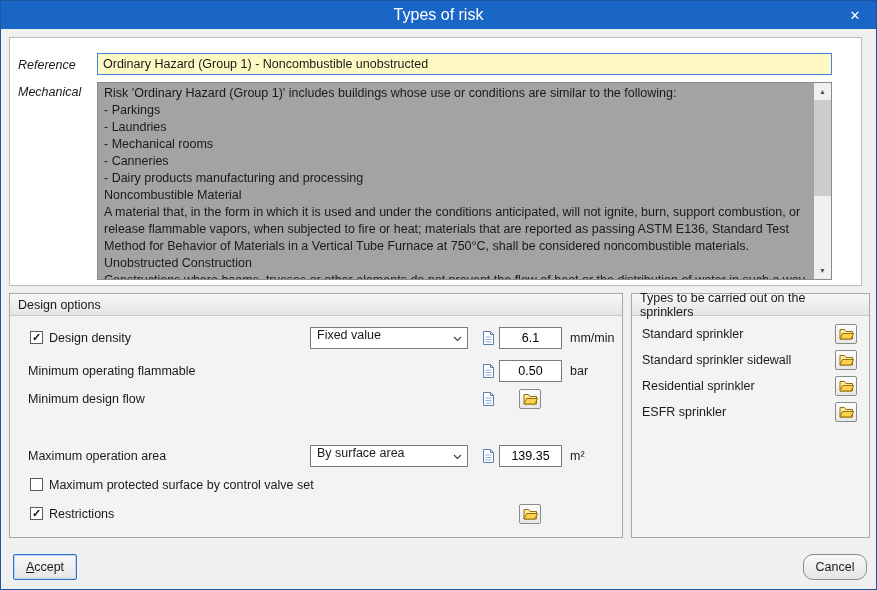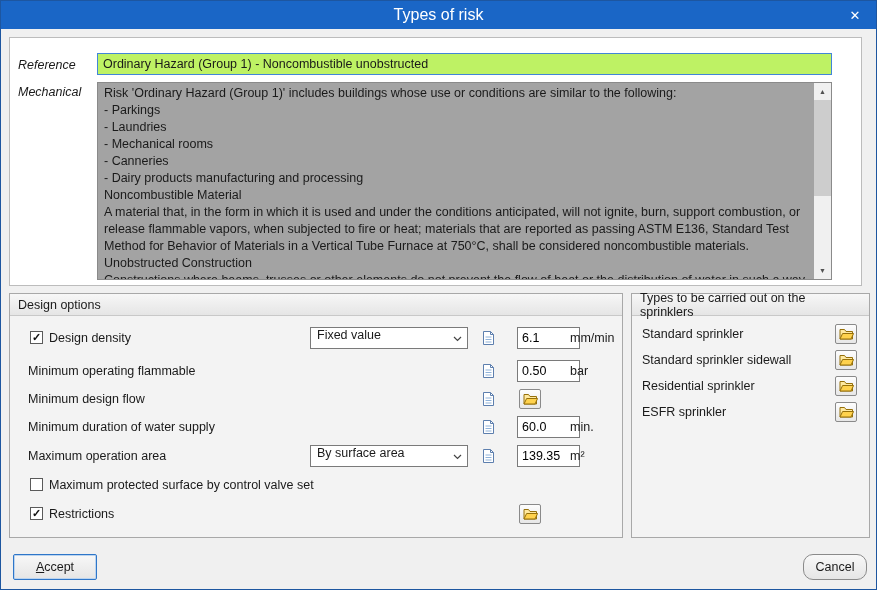--- a/index.html
+++ b/index.html
@@ -8,50 +8,50 @@
 
   .window { position:relative; width:877px; height:590px; background:#f0f0f0; border:1px solid #1d56a0; }
 
   .titlebar { position:absolute; left:0; top:0; right:0; height:28px; background:#1a66c6; display:flex; align-items:center; justify-content:center; }
   .titlebar .title { color:#ffffff; font-size:16px; }
   .close-btn { position:absolute; right:0; top:0; width:42px; height:28px; color:#ffffff; display:flex; align-items:center; justify-content:center; font-size:13px; cursor:pointer; }
 
   .top-panel { position:absolute; left:8px; top:36px; width:853px; height:249px; background:#ffffff; border:1px solid #bcbcbc; }
   .flabel { position:absolute;font-style:italic; }
   .ref-label { left:8px; top:20px; }
-  .ref-input { position:absolute; left:87px; top:15px; width:735px; height:22px; border:1px solid #4285d8; padding:0 5px; font:inherit; color:#1a1a1a; background:#bef264; }
+  .ref-input { position:absolute; left:87px; top:15px; width:735px; height:22px; border:1px solid #4285d8; padding:0 5px; font:inherit; color:#1a1a1a; background:#fef9c3; }
   .desc-label { left:8px; top:47px; }
   .desc-box { position:absolute; left:87px; top:44px; width:735px; height:198px; border:1px solid #8a8a8a; background:#a3a3a3; overflow:hidden; }
   .desc-text { position:absolute; left:0; top:0; right:17px; padding:2px 6px 0 6px; white-space:pre-wrap; line-height:17px; }
   .scrollbar { position:absolute; top:0; right:0; bottom:0; width:17px; background:#f0f0f0; }
   .sb-btn { position:absolute; left:0; width:17px; height:17px; display:flex; align-items:center; justify-content:center; font-size:7px; color:#505050; cursor:pointer; }
   .sb-btn.up { top:0; }
   .sb-btn.down { bottom:0; }
   .sb-thumb { position:absolute; left:0; top:17px; width:17px; height:96px; background:#cdcdcd; cursor:pointer; }
 
   .group { position:absolute; border:1px solid #a8a8a8; background:#f3f3f3; }
   .group-header { height:22px; background:linear-gradient(#f7f7f7,#e5e5e5); border-bottom:1px solid #c8c8c8; display:flex; align-items:center; padding:0 8px; }
   .design { left:8px; top:292px; width:614px; height:245px; }
   .checks { left:630px; top:292px; width:239px; height:245px; }
 
   .row { position:absolute; left:0; right:0; height:22px; }
   .checkbox { position:absolute; top:4px; width:13px; height:13px; border:1px solid #5a5a5a; background:#fff; display:flex; align-items:center; justify-content:center; font-size:11px; font-weight:bold; color:#111; line-height:1; cursor:pointer; }
   .rlabel { position:absolute; top:4px; }
   .dropdown { position:absolute; left:300px; top:0; width:158px; height:22px; background:#fff; border:1px solid #7a7a7a; display:flex; padding:0 20px 0 6px; cursor:pointer; }
   .dd-chevron { position:absolute; right:5px; top:8px; line-height:0; }
   .doc-btn { position:absolute; left:470px; top:3px; width:16px; height:16px; display:flex; align-items:center; justify-content:center; cursor:pointer; line-height:0; }
-  .num-input { position:absolute; left:489px; top:0; width:63px; height:22px; border:1px solid #7a7a7a; text-align:left; padding:0 4px; font:inherit; background:#fff;margin-left:18px; }
+  .num-input { position:absolute; left:489px; top:0; width:63px; height:22px; border:1px solid #7a7a7a; text-align:center; padding:0 4px; font:inherit; background:#fff; }
   .unit { position:absolute; left:560px; top:4px; }
   .open-btn { position:absolute; top:1px; width:22px; height:20px; border:1px solid #8a8a8a; border-radius:2px; background:linear-gradient(#fdfdfd,#e7e7e7); display:flex; align-items:center; justify-content:center; cursor:pointer; line-height:0; }
   .design .open-btn { left:509px; }
   .checks .open-btn { left:203px; }
   .clabel { position:absolute; left:10px; top:4px; }
 
   .btn { position:absolute; top:553px; height:26px; font:inherit; color:#1a1a1a; background:linear-gradient(#f8f8f8,#e5e5e5); border:1px solid #8a8a8a; border-radius:2px; cursor:pointer; }
-  .accept { left:12px; width:84px; border:1px solid #2e76c9; box-shadow:inset 0 0 0 1px #bcd4ee; }
+  .accept { left:12px; width:64px; border:1px solid #2e76c9; box-shadow:inset 0 0 0 1px #bcd4ee; }
   .cancel { left:802px; width:64px;border-radius:10px; }
   .accel { text-decoration:underline; }
 </style>
 </head>
 <body>
 
 <div class="window">
 
   <div class="titlebar">
     <span class="title">Types of risk</span>
@@ -133,34 +133,20 @@
           </svg>
         </span>
       <span class="open-btn">
           <svg width="15" height="12" viewBox="0 0 15 12">
             <path d="M1 1.5 h4.5 l1.5 2 h6.5 v7.5 h-12.5 z" fill="#ffe9a0" stroke="#96700a"></path>
             <path d="M1 11 l2.6-5.5 h11 L12 11 z" fill="#ffd24d" stroke="#96700a"></path>
           </svg>
         </span>
     </div>
 
-    <div class="row" style="top:122px">
-      <span class="rlabel" style="left:18px">Minimum duration of water supply</span>
-      <span class="doc-btn">
-          <svg width="13" height="16" viewBox="0 0 13 16">
-            <path d="M1.5 1.5 h7 l3 3 v10 h-10 z" fill="#fff" stroke="#5d7fae"></path>
-            <path d="M8.5 1.5 v3 h3" fill="none" stroke="#5d7fae"></path>
-            <line x1="3.5" y1="7" x2="9.5" y2="7" stroke="#8fb2d9"></line>
-            <line x1="3.5" y1="9.5" x2="9.5" y2="9.5" stroke="#8fb2d9"></line>
-            <line x1="3.5" y1="12" x2="9.5" y2="12" stroke="#8fb2d9"></line>
-          </svg>
-        </span>
-      <input class="num-input" value="60.0" style="">
-      <span class="unit">min.</span>
-    </div>
 
     <div class="row" style="top:151px">
       <span class="rlabel" style="left:18px">Maximum operation area</span>
       <div class="dropdown">
         <span>By surface area</span>
         <span class="dd-chevron"><svg width="9" height="6" viewBox="0 0 9 6">
               <polyline points="1,1 4.5,4.5 8,1" fill="none" stroke="#444" stroke-width="1.2"></polyline>
             </svg></span>
       </div>
       <span class="doc-btn">

